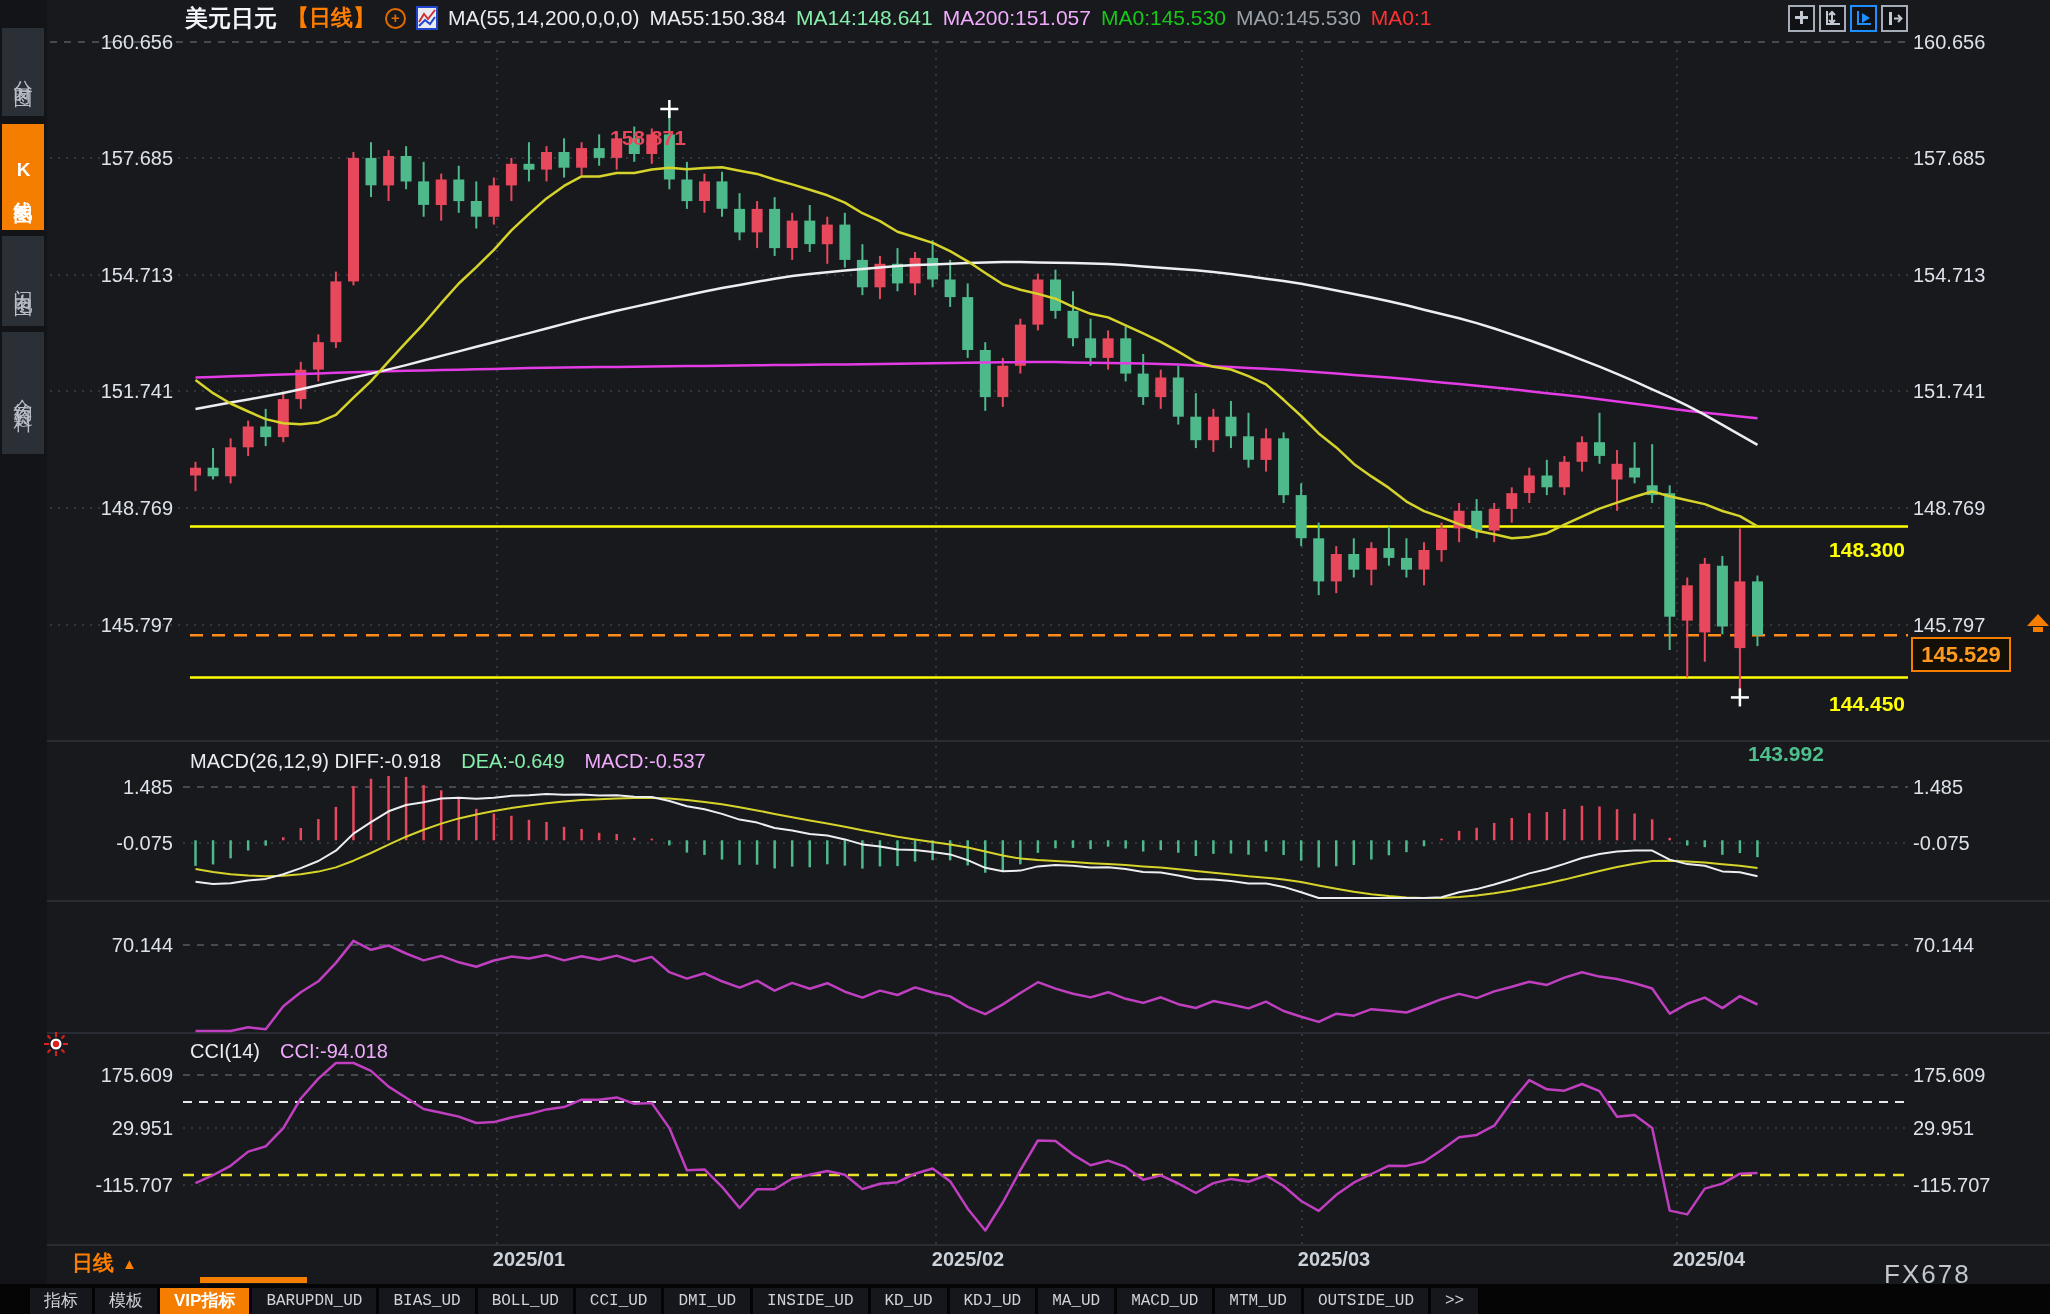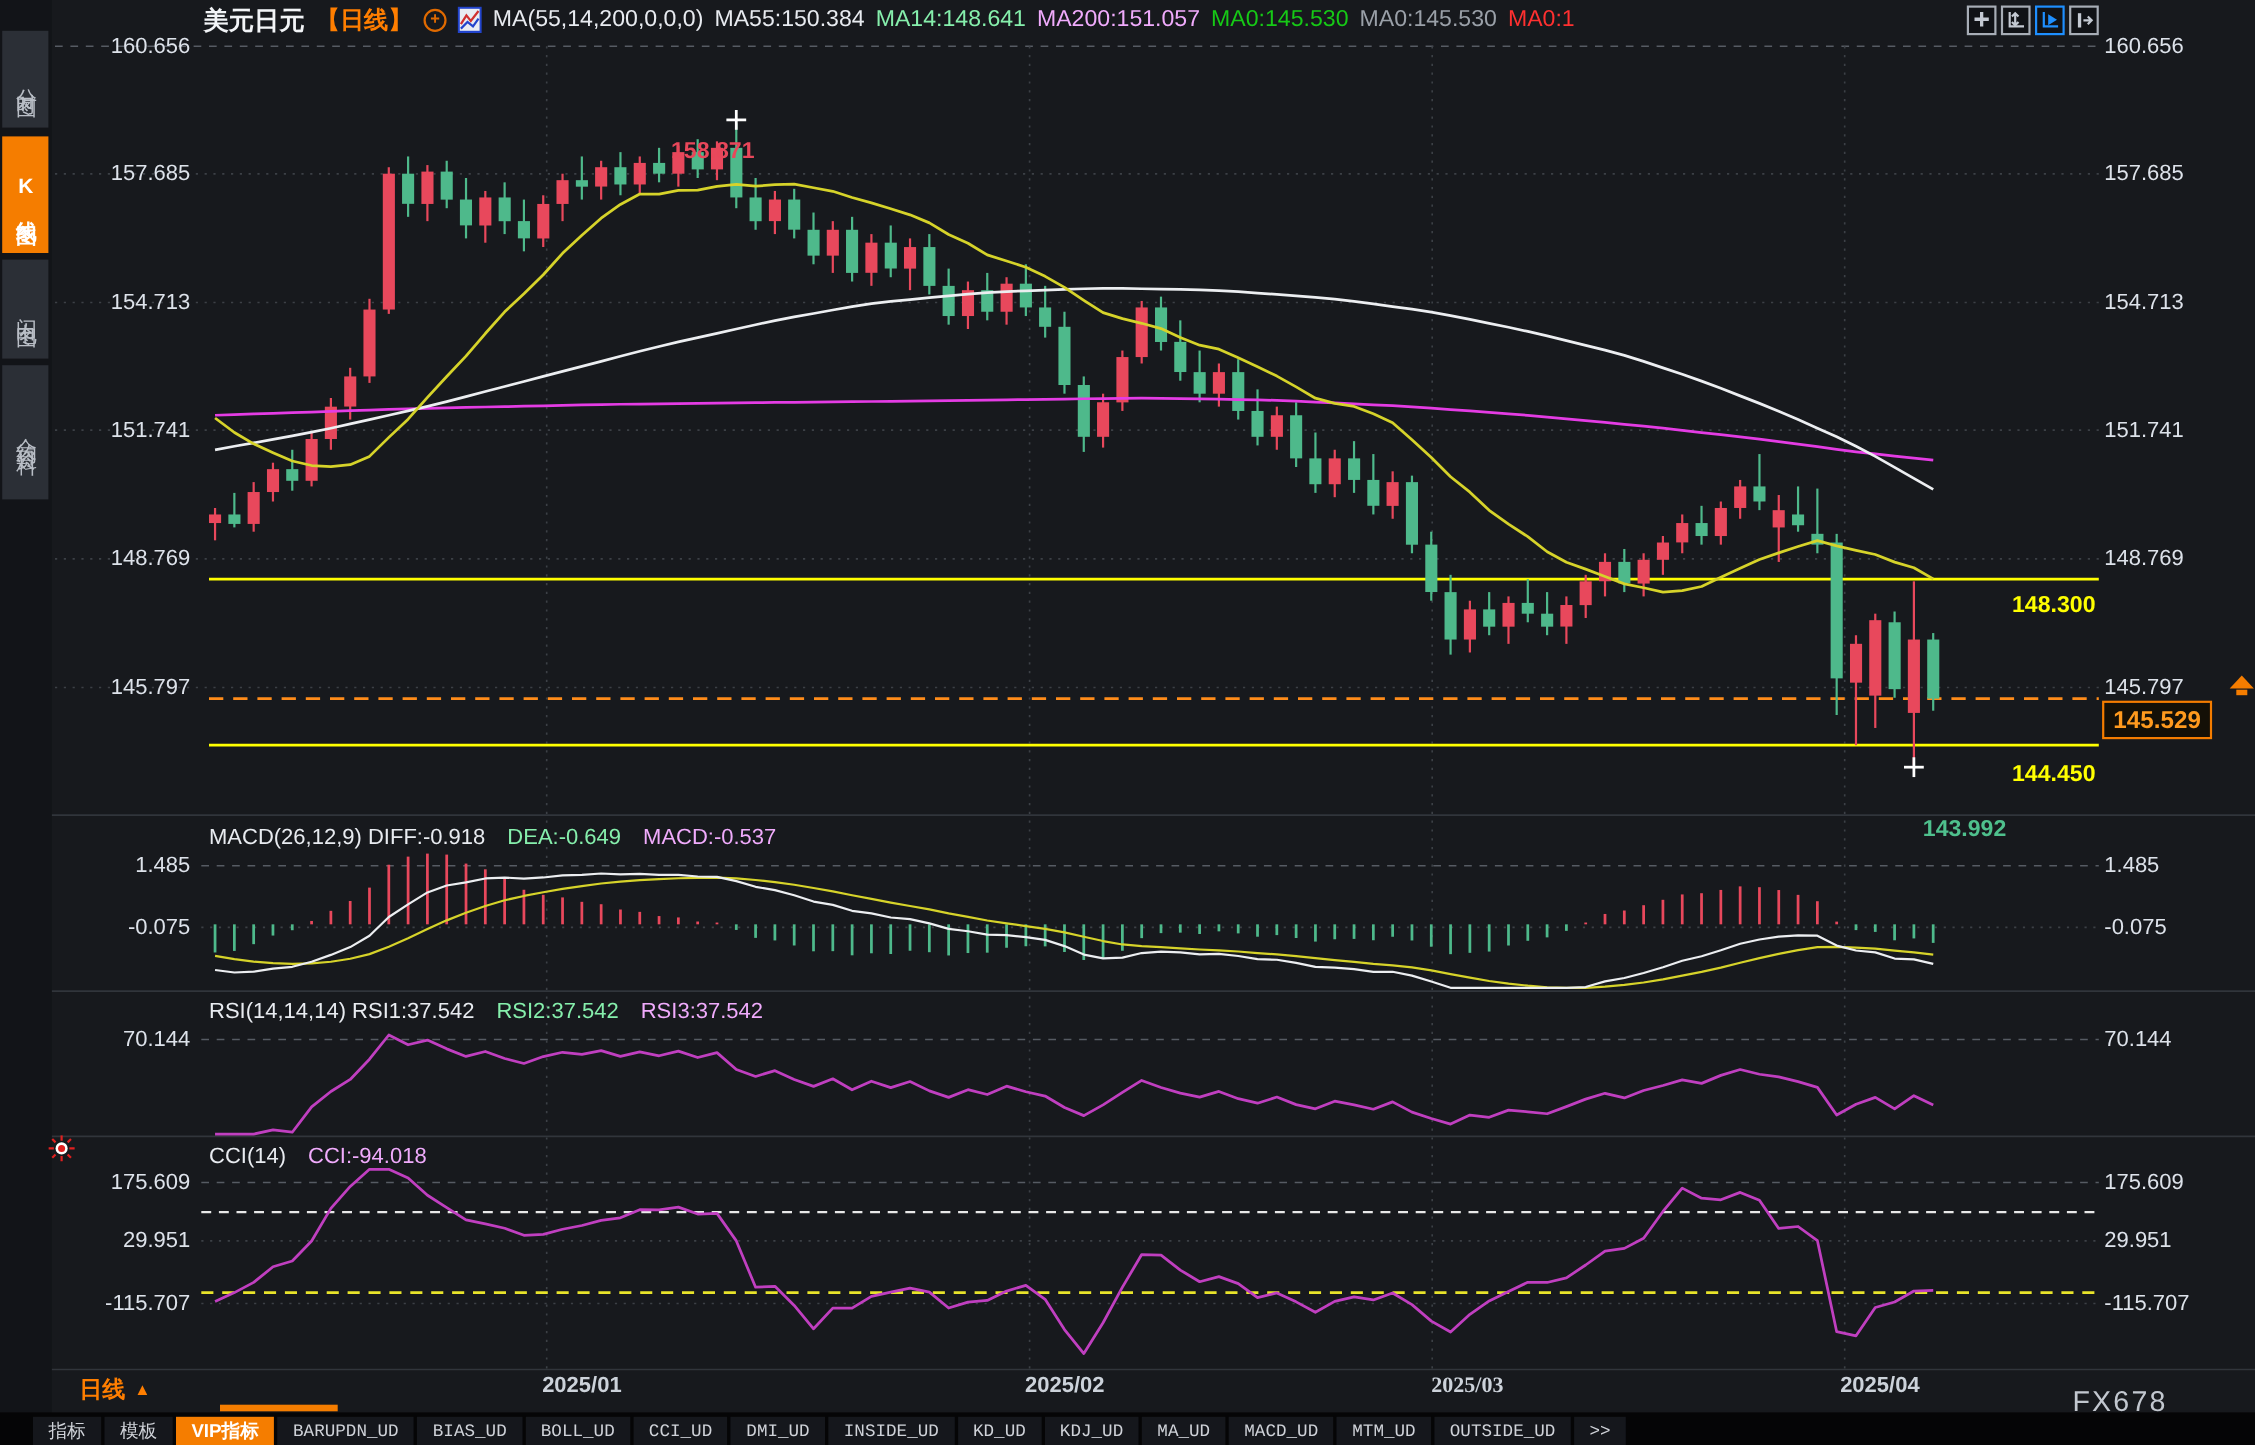--- a/index.html
+++ b/index.html
@@ -425,25 +425,20 @@
           <path d="M9 9.5h7M13 6l3.5 3.5L13 13" stroke="#c3c9d2" stroke-width="2" fill="none"></path>
         </svg>
     </div>
   </div>
 
   <div class="pnl-head" style="top:750px">
     <span class="h-w"><span>MACD(26,12,9)</span>&nbsp;<span>DIFF:-0.918</span></span>
     <span class="h-y">DEA:-0.649</span>
     <span class="h-m">MACD:-0.537</span>
   </div>
-  <div class="pnl-head" style="top:908px">
-    <span class="h-w"><span>RSI(14,14,14)</span>&nbsp;<span>RSI1:37.542</span></span>
-    <span class="h-y">RSI2:37.542</span>
-    <span class="h-m">RSI3:37.542</span>
-  </div>
   <div class="pnl-head" style="top:1040px">
     <span class="h-w">CCI(14)</span>
     <span class="h-m">CCI:-94.018</span>
   </div>
 
   <div class="ann hi" style="left:610px;top:86px">158.871</div>
   <div class="ann lo" style="left:1748px;top:702px">143.992</div>
   <div class="ann yel" style="left:1700px;top:498px">148.300</div>
   <div class="ann yel" style="left:1700px;top:652px">144.450</div>
   <div id="lastbox">145.529</div>
@@ -510,15 +505,15 @@
     <div class="axlbl left" style="top: 933px;">70.144</div>
     <div class="axlbl right" style="top: 933px;">70.144</div>
     <div class="axlbl left" style="top: 1063px;">175.609</div>
     <div class="axlbl right" style="top: 1063px;">175.609</div>
     <div class="axlbl left" style="top: 1116px;">29.951</div>
     <div class="axlbl right" style="top: 1116px;">29.951</div>
     <div class="axlbl left" style="top: 1173px;">-115.707</div>
     <div class="axlbl right" style="top: 1173px;">-115.707</div>
     <div class="month" style="left: 469px;">2025/01</div>
     <div class="month" style="left: 908px;">2025/02</div>
-    <div class="month" style="left: 1274px; font-family: Liberation Serif, serif;">2025/03</div>
+    <div class="month" style="left: 1274px;">2025/03</div>
     <div class="month" style="left: 1649px;">2025/04</div>
   </div>
 
 </body></html>

